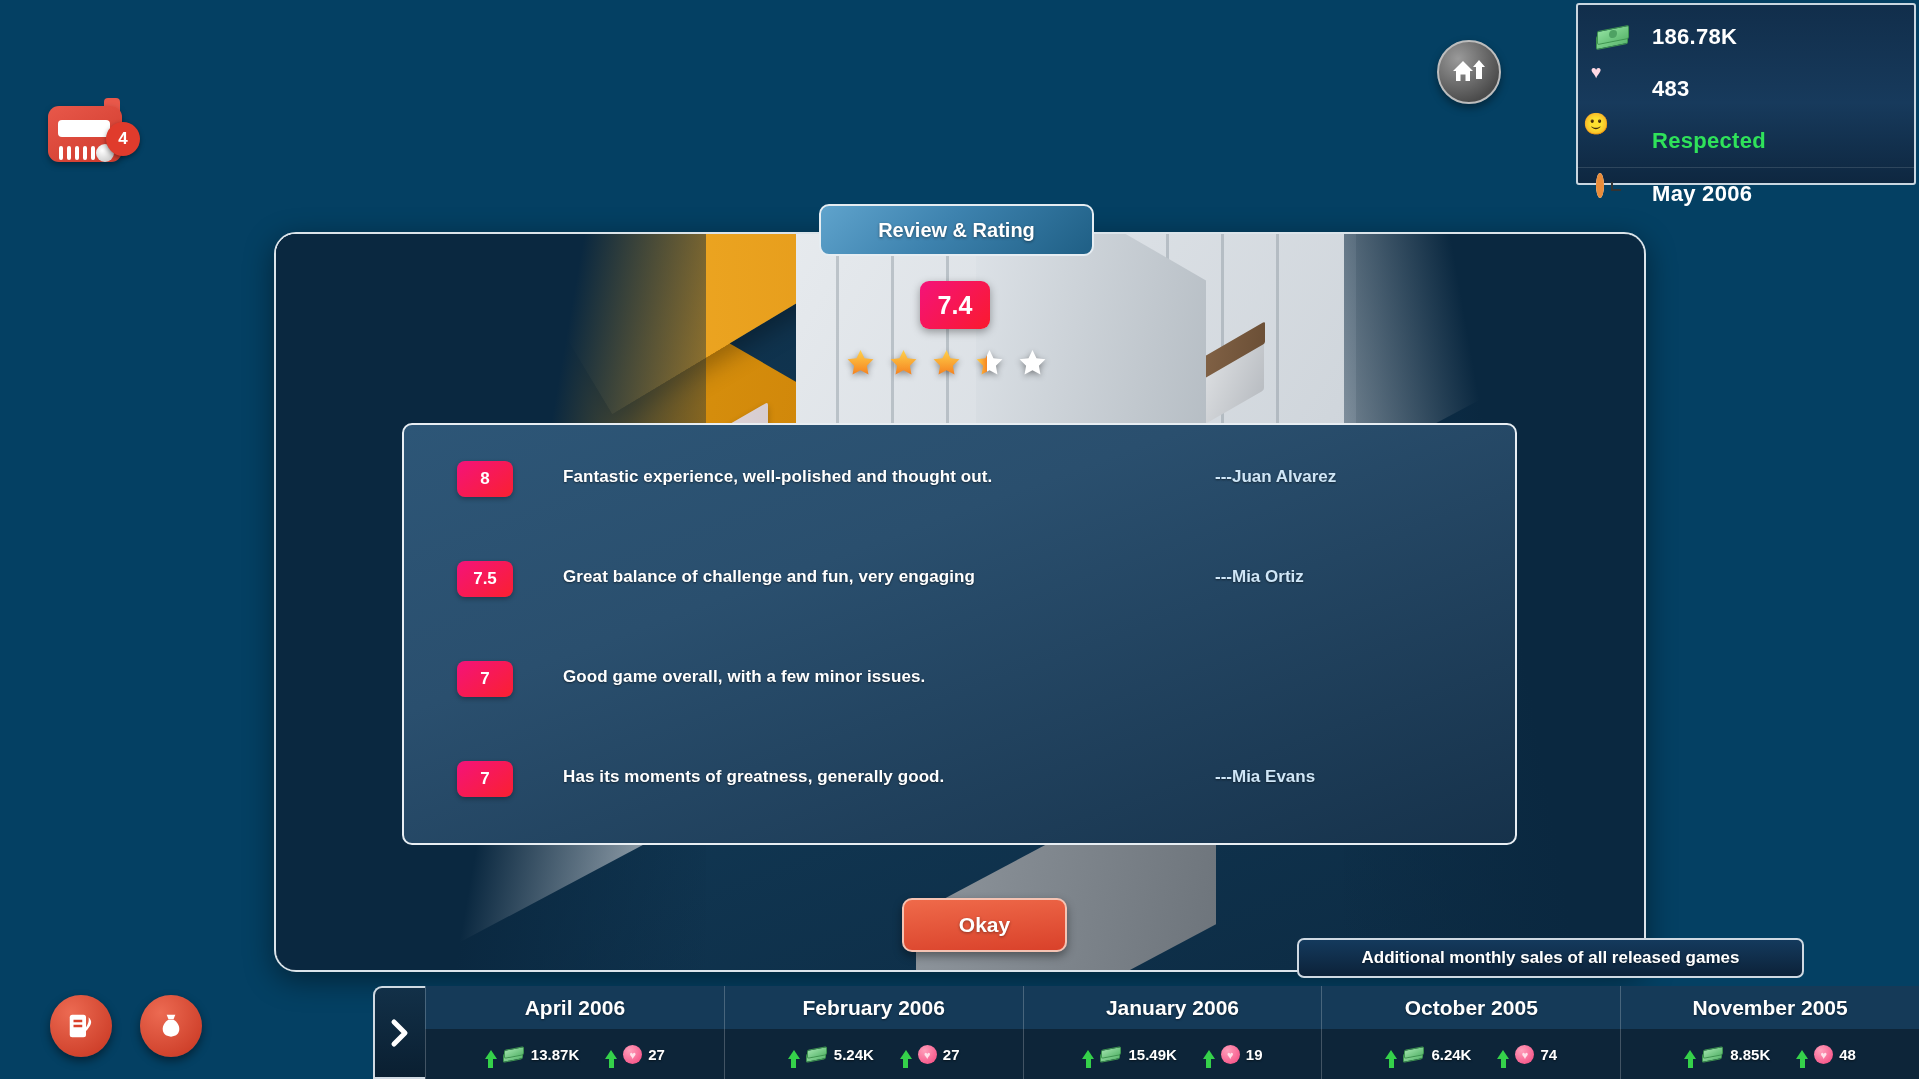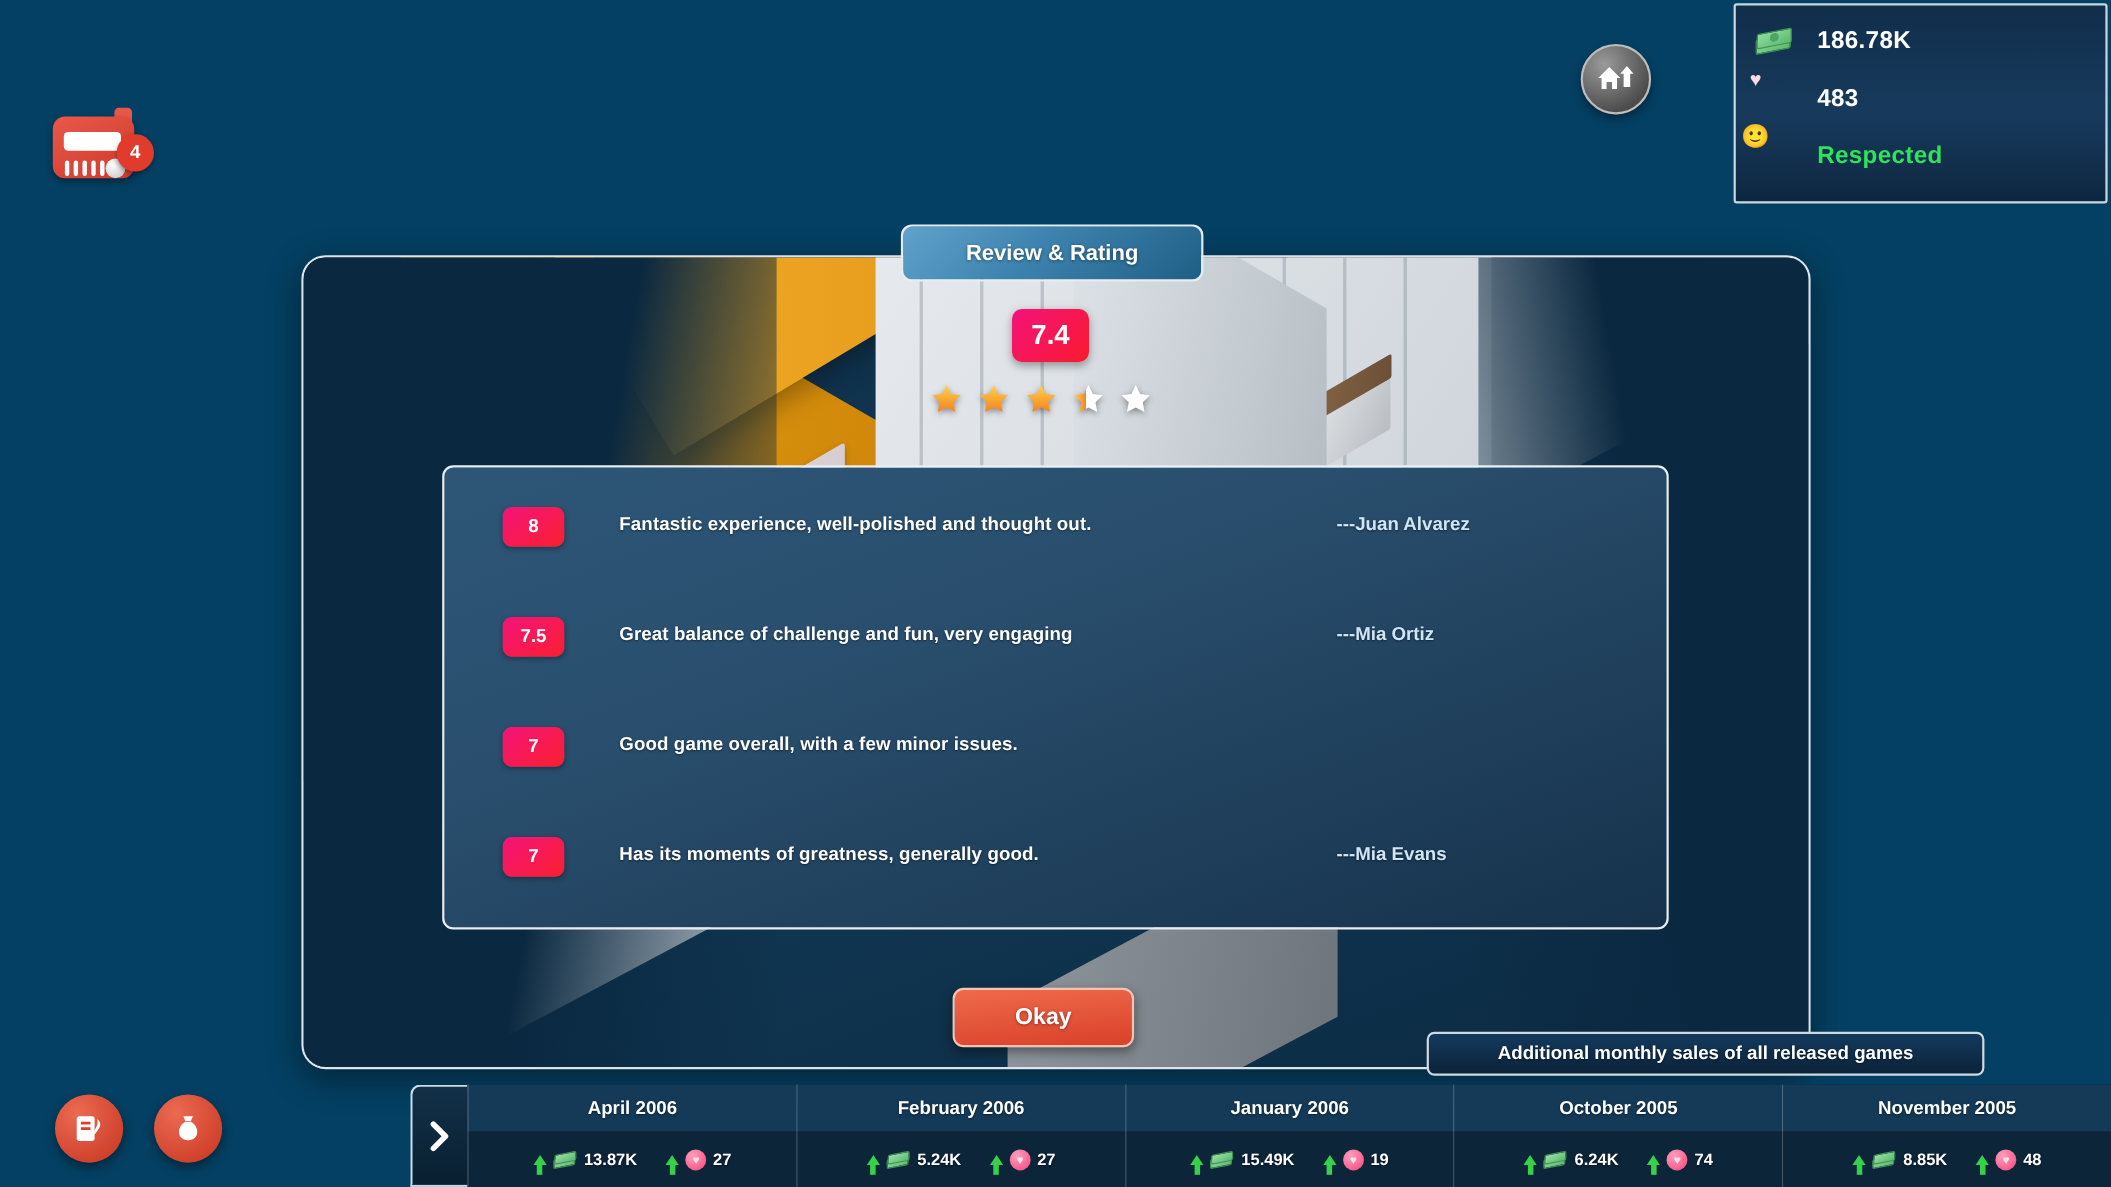--- a/index.html
+++ b/index.html
@@ -252,21 +252,21 @@
     font-size:17px; font-weight:bold; letter-spacing:.1px;
     text-shadow:0 1px 2px rgba(0,0,0,.5); padding-top:8px;
   }
   .rv-author {
     flex:0 0 300px; color:#cfe6f7; font-size:17px; font-weight:bold;
     text-shadow:0 1px 2px rgba(0,0,0,.5); padding-top:8px;
   }
 
   
   #okay-btn {
-    position:absolute; left:866px; top:898px; width:165px; height:54px;
+    position:absolute; left:902px; top:898px; width:165px; height:54px;
     background:linear-gradient(175deg,#ef6a4a,#d9412a);
     border:2px solid #f5c3b3; border-radius:10px;
     color:#fff; font-size:21px; font-weight:bold;
     display:flex; align-items:center; justify-content:center;
     text-shadow:0 1px 3px rgba(0,0,0,.4);
     z-index:30; cursor:pointer;
     box-shadow:0 4px 10px rgba(0,0,0,.4);
   }
 
   
@@ -302,21 +302,21 @@
     display:flex; align-items:center; justify-content:center; cursor:pointer;
   }
   .month-col {
     flex:1 1 0; border-left:1px solid rgba(255,255,255,.22);
     display:flex; flex-direction:column;
     background:linear-gradient(180deg,#153a58 0%,#153a58 46%,#0d2539 46%,#0d2539 100%);
   }
   .month-col:first-of-type { border-left:2px solid #cfd9e2; }
   .month-name {
     height:44px; display:flex; align-items:center; justify-content:center;
-    color:#fff; font-size:17px; font-weight:bold; text-shadow:0 1px 2px rgba(0,0,0,.5);
+    color:#fff; font-size:21px; font-weight:bold; text-shadow:0 1px 2px rgba(0,0,0,.5);
   }
   .month-stats {
     flex:1; display:flex; align-items:center; justify-content:center; gap:26px;
   }
   .mstat { display:flex; align-items:center; gap:6px; }
   .arrow-up {
     width:0; height:0; position:relative;
     border-left:6px solid transparent; border-right:6px solid transparent;
     border-bottom:9px solid #35d14a;
   }
@@ -377,20 +377,24 @@
     </span>
     <span class="stat-val">186.78K</span>
   </div>
   <div class="stat-row">
     <span class="stat-icon"><span class="ico-heart"></span></span>
     <span class="stat-val">483</span>
   </div>
   <div class="stat-row">
     <span class="stat-icon"><span class="ico-smile"></span></span>
     <span class="stat-val green">Respected</span>
+  </div>
+  <div class="stat-row last">
+    <span class="stat-icon"><span class="ico-clock"><i></i><i></i></span></span>
+    <span class="stat-val">May 2006</span>
   </div>
 </div>
 
 <div id="review-dialog">
   <div id="scene">
     <div class="ground"></div>
     <div class="path-dark"></div>
     <div class="room-back"></div>
     <div class="roof-orange"></div>
     <div class="wall-white">

